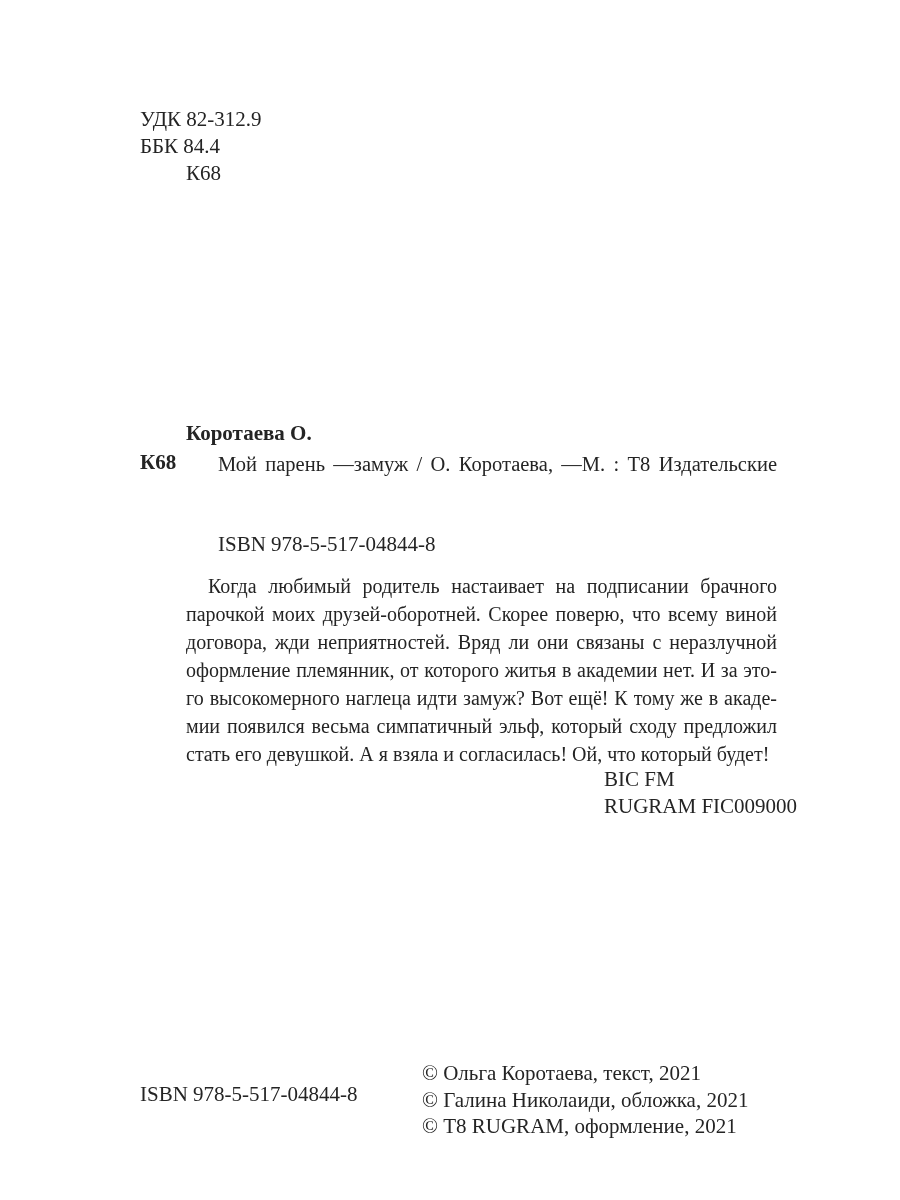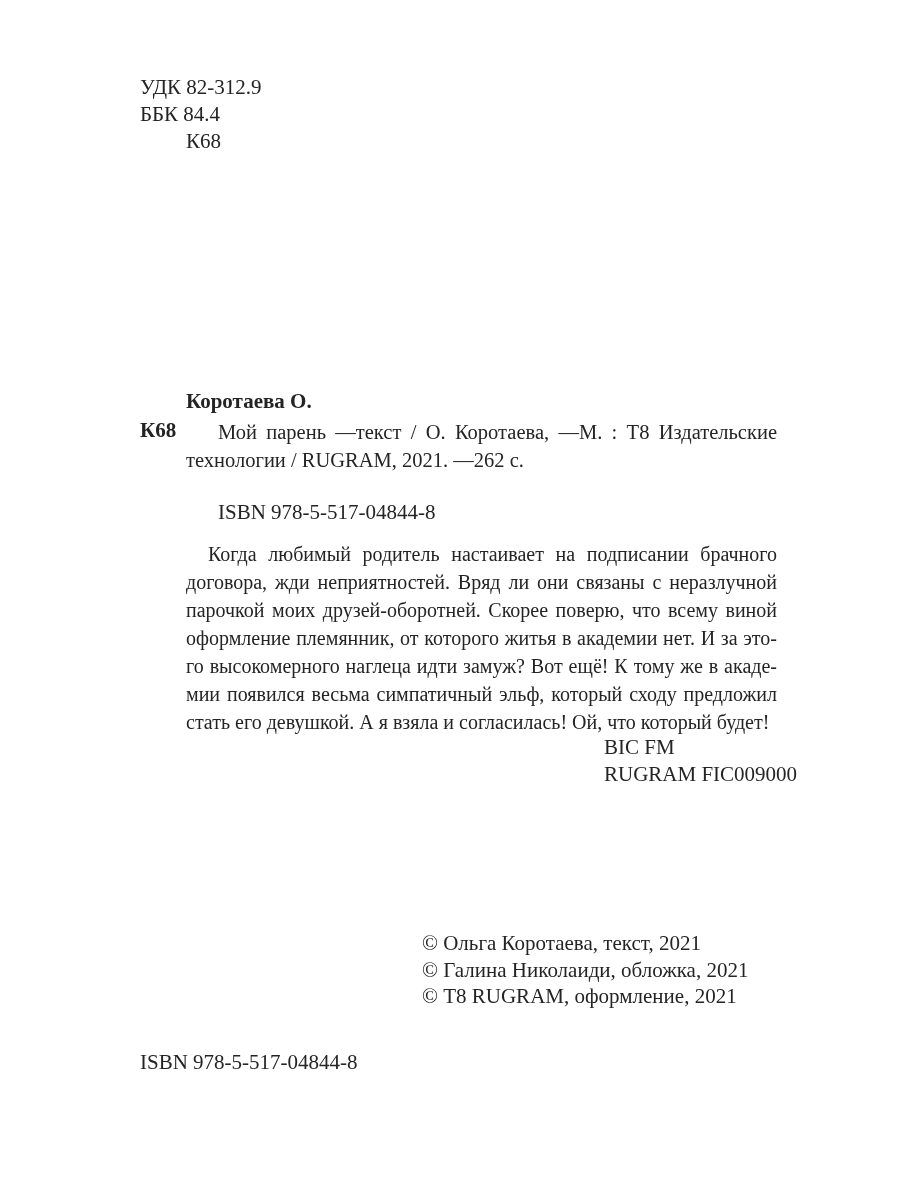--- a/index.html
+++ b/index.html
@@ -6,21 +6,21 @@
   html, body { background: #ffffff; }
   .page {
     position: relative;
     width: 900px;
     height: 1200px;
     background: #ffffff;
     font-family: "Liberation Serif", "DejaVu Serif", serif;
     color: #242424;
     overflow: hidden;
   }
-  .abs { position: absolute; }
+  .abs { position: absolute; margin-top: 32px; }
 
   
   .classification { left: 140px; top: 74px; font-size: 21px; line-height: 27px; }
   .classification .indent { padding-left: 46px; }
 
   
   .author { left: 186px; top: 389px; font-size: 21px; font-weight: 700; text-align: right; }
   .margin-code { left: 140px; top: 418px; font-size: 21px; font-weight: 700; }
   .card-lines { left: 186px; top: 418px; width: 591px; font-size: 20.5px; line-height: 28px; }
   .card-line1 { text-indent: 32px; text-align: justify; text-align-last: justify; }
@@ -30,50 +30,49 @@
   
   .annotation { left: 186px; top: 540px; width: 591px; font-size: 20px; line-height: 28px; }
   .annotation .jl { text-align: justify; text-align-last: justify; }
   .annotation .first { padding-left: 22px; }
   .annotation .last { text-align: left; text-align-last: left; }
 
   
   .codes { left: 604px; top: 734px; font-size: 21px; line-height: 27px; }
 
   
-  .copyrights { left: 422px; top: 930px; font-size: 21px; line-height: 26.5px; }
+  .copyrights { left: 422px; top: 1028px; font-size: 21px; line-height: 26.5px; }
 
   .isbn-bottom { left: 140px; top: 1050px; font-size: 21px; }
 </style>
 </head>
 <body>
 
 <div class="page">
 
   <div class="abs classification">
     <div>УДК 82-312.9</div>
     <div>ББК 84.4</div>
     <div class="indent">К68</div>
   </div>
 
   <div class="abs author">Коротаева О.</div>
 
   <div class="abs margin-code">К68</div>
 
   <div class="abs card-lines">
-    <div class="card-line1">Мой парень —текст / О. Коротаева, —М. : Т8 Издательские</div>
-    <div>технологии / RUGRAM, 2021. —262 с.</div>
+    <div class="card-line1">Мой парень —замуж / О. Коротаева, —М. : Т8 Издательские</div>
   </div>
 
   <div class="abs isbn-top">ISBN 978-5-517-04844-8</div>
 
   <div class="abs annotation">
     <div class="jl first">Когда любимый родитель настаивает на подписании брачного</div>
+    <div class="jl">парочкой моих друзей-оборотней. Скорее поверю, что всему виной</div>
     <div class="jl">договора, жди неприятностей. Вряд ли они связаны с неразлучной</div>
-    <div class="jl">парочкой моих друзей-оборотней. Скорее поверю, что всему виной</div>
     <div class="jl">оформление племянник, от которого житья в академии нет. И за это-</div>
     <div class="jl">го высокомерного наглеца идти замуж? Вот ещё! К тому же в акаде-</div>
     <div class="jl">мии появился весьма симпатичный эльф, который сходу предложил</div>
     <div class="last">стать его девушкой. А я взяла и согласилась! Ой, что который будет!</div>
   </div>
 
   <div class="abs codes">
     <div>BIC FM</div>
     <div>RUGRAM FIC009000</div>
   </div>

